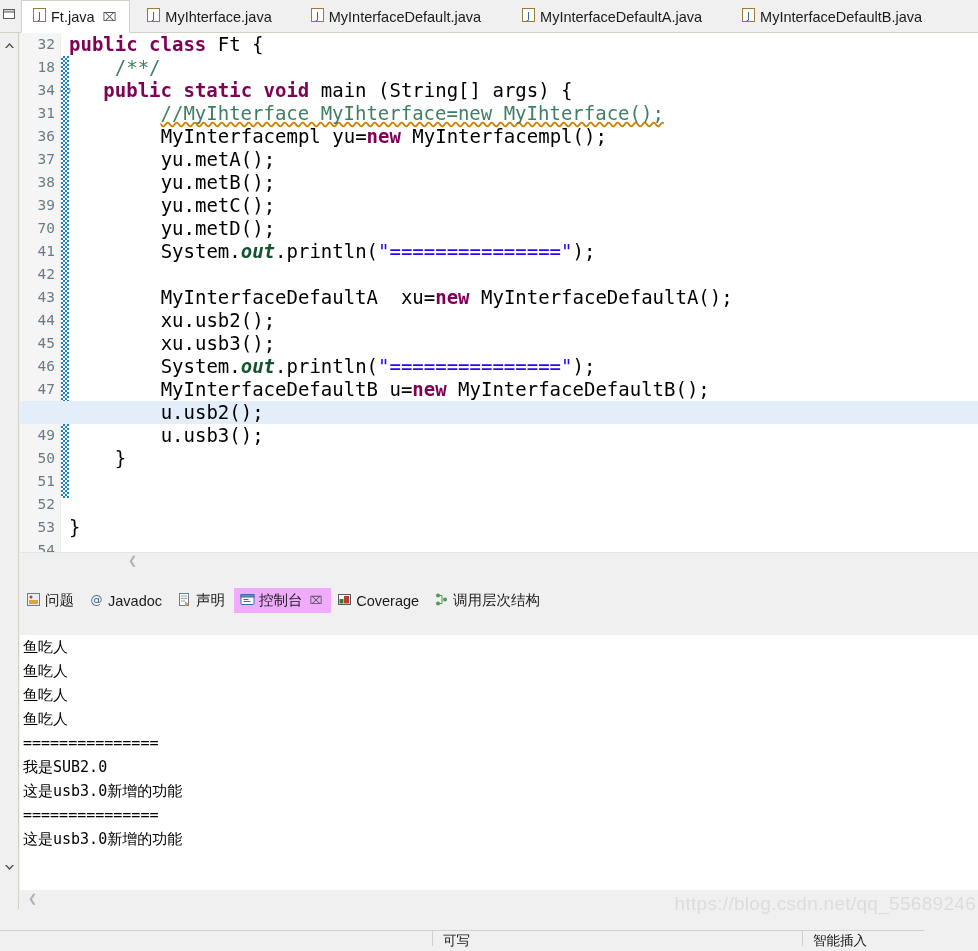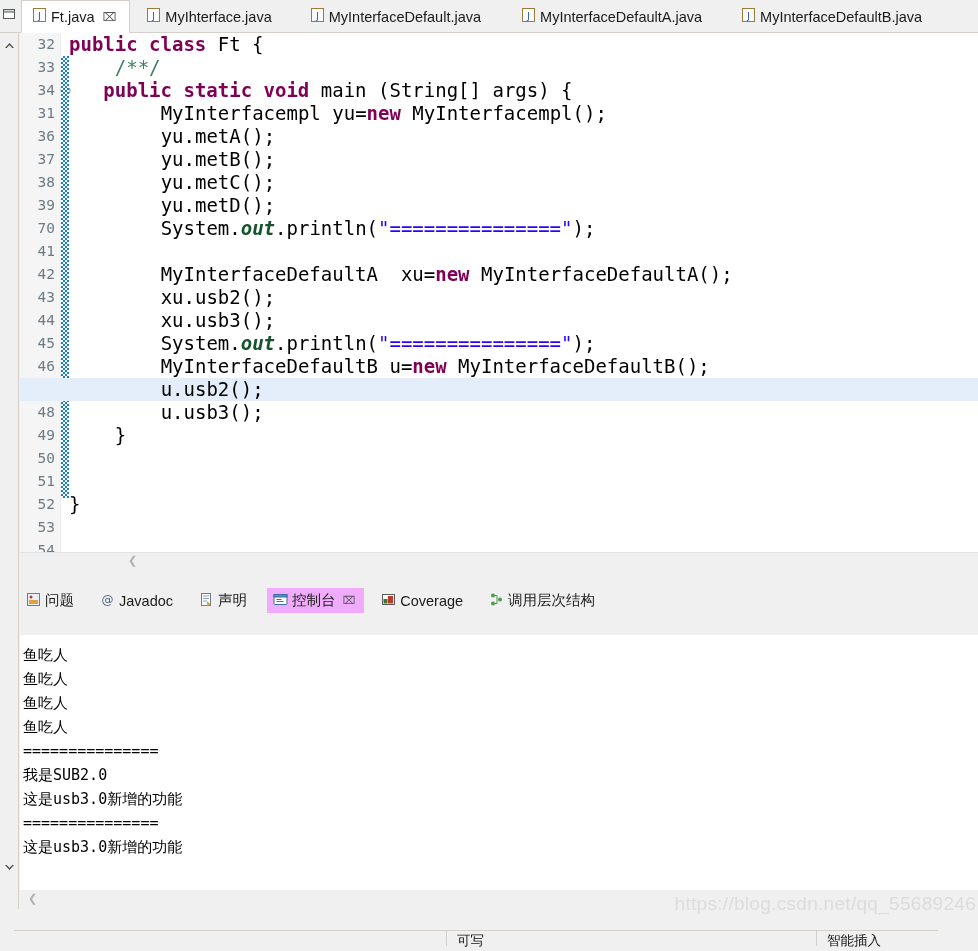--- a/index.html
+++ b/index.html
@@ -131,21 +131,21 @@
     font-family: "DejaVu Sans", sans-serif; line-height: 11px;
   }
 
   
   .bottomview {
     position: absolute; left: 20px; top: 588px; width: 958px; height: 302px;
     background: #f0f0f0;
   }
   .view-tabs {
     position: absolute; left: 0; top: 0; width: 958px; height: 25px;
-    display: flex; align-items: center; gap: 11px;
+    display: flex; align-items: center; gap: 0px;
     background: #f0f0f0;
   }
   .vtab {
     display: flex; align-items: center; gap: 4px;
     padding: 0 9px 0 6px; height: 25px;
     font-size: 14.5px; color: #1a1a1a; white-space: nowrap;
   }
   .vtab.active { background: #f0abfc; }
   .vtab .vclose { font-size: 11px; color: #555; margin-left: 3px;
                   font-family: "DejaVu Sans", sans-serif; }
@@ -158,21 +158,21 @@
     border-bottom: 1px solid #d9d9d9;
     font-size: 13.5px; color: #000;
     line-height: 21px;
     white-space: nowrap;
     overflow: hidden;
     padding-left: 4px;
   }
   .console-body {
     position: absolute; left: 0; top: 47px; width: 958px; height: 255px;
     background: #ffffff;
-    padding: 8px 0 0 3px;
+    padding: 0 0 0 3px;
     overflow: hidden;
   }
   .cline {
     height: 24px; line-height: 24px;
     font-family: "DejaVu Sans Mono", monospace;
     font-size: 15px; color: #000;
     white-space: pre;
   }
   .con-hscroll {
     position: absolute; left: 20px; top: 890px; width: 958px; height: 17px;
@@ -188,21 +188,21 @@
     position: absolute; right: 2px; top: 893px;
     font-size: 19px; color: #dcdcdc;
     font-family: "Liberation Sans", sans-serif;
     letter-spacing: .3px;
     white-space: nowrap;
     pointer-events: none;
   }
 
   
   .statusbar {
-    position: absolute; left: 14px; bottom: 0; width: 924px; height: 21px;
+    position: absolute; left: 0; bottom: 0; width: 924px; height: 21px;
     background: #f0f0f0; border-top: 1px solid #d4d0c8;
     display: flex; align-items: flex-start;
   }
   .sb-cell {
     height: 21px; line-height: 20px; font-size: 13.5px; color: #111;
     padding: 0 10px; white-space: nowrap;
   }
   .sb-sep { width: 1px; height: 15px; background: #cfcfcf; }
   .sb-spacer { flex: 0 0 auto; }
 </style>
@@ -268,21 +268,21 @@
       <svg width="13" height="12" viewBox="0 0 13 12">
         <path d="M2 4 L6.5 9 L11 4 L9.3 4 L6.5 7 L3.7 4 Z" fill="#4a4a4a"></path>
       </svg>
     </div>
   </div>
 
   <div class="editor">
     <div class="gutter-num">
       <div id="gutter-lines">
           <div class="num">32</div>
-          <div class="num">33</div>
+          <div class="num">18</div>
           <div class="num">34<span><svg class="fold" viewBox="0 0 11 11">
                 <circle cx="5.5" cy="5.5" r="4.5" fill="#ffffff" stroke="#6e8fa8"></circle>
                 <path d="M3 5.5h5" stroke="#3a6ea5" stroke-width="1.2"></path>
               </svg></span></div>
           <div class="num">31</div>
           <div class="num">36</div>
           <div class="num">37</div>
           <div class="num">38</div>
           <div class="num">39</div>
           <div class="num">70</div>
@@ -303,20 +303,21 @@
         </div>
     </div>
     <div class="changebar">
       <div class="changebar-fill"></div>
     </div>
     <div class="code-area">
       <div class="lines" id="code-lines">
           <div class="ln"><span style="position: relative;"><span class="kw">public</span><span class="pln"> </span><span class="kw">class</span><span class="pln"> </span><span class="pln">Ft</span><span class="pln"> </span><span class="pln">{</span></span></div>
           <div class="ln"><span style="position: relative;"><span class="pln">    </span><span class="cmt">/**/</span></span></div>
           <div class="ln"><span style="position: relative;"><span class="pln"> </span><span class="pln"> </span><span class="pln"> </span><span class="kw">public</span><span class="pln"> </span><span class="kw">static</span><span class="pln"> </span><span class="kw">void</span><span class="pln"> </span><span class="pln">main</span><span class="pln"> </span><span class="pln">(</span><span class="pln">String</span><span class="pln">[</span><span class="pln">]</span><span class="pln"> </span><span class="pln">args</span><span class="pln">)</span><span class="pln"> </span><span class="pln">{</span></span></div>
+          <div class="ln"><span style="position: relative;"><span class="pln">        </span><span class="cmt sq">//MyIhterface MyIhterface=new MyIhterface();</span></span></div>
           <div class="ln"><span style="position: relative;"><span class="pln"> </span><span class="pln"> </span><span class="pln"> </span><span class="pln"> </span><span class="pln"> </span><span class="pln"> </span><span class="pln"> </span><span class="pln"> </span><span class="pln">MyInterfacempl</span><span class="pln"> </span><span class="pln">yu</span><span class="pln">=</span><span class="kw">new</span><span class="pln"> </span><span class="pln">MyInterfacempl</span><span class="pln">(</span><span class="pln">)</span><span class="pln">;</span></span></div>
           <div class="ln"><span style="position: relative;"><span class="pln"> </span><span class="pln"> </span><span class="pln"> </span><span class="pln"> </span><span class="pln"> </span><span class="pln"> </span><span class="pln"> </span><span class="pln"> </span><span class="pln">yu</span><span class="pln">.</span><span class="pln">metA</span><span class="pln">(</span><span class="pln">)</span><span class="pln">;</span></span></div>
           <div class="ln"><span style="position: relative;"><span class="pln"> </span><span class="pln"> </span><span class="pln"> </span><span class="pln"> </span><span class="pln"> </span><span class="pln"> </span><span class="pln"> </span><span class="pln"> </span><span class="pln">yu</span><span class="pln">.</span><span class="pln">metB</span><span class="pln">(</span><span class="pln">)</span><span class="pln">;</span></span></div>
           <div class="ln"><span style="position: relative;"><span class="pln"> </span><span class="pln"> </span><span class="pln"> </span><span class="pln"> </span><span class="pln"> </span><span class="pln"> </span><span class="pln"> </span><span class="pln"> </span><span class="pln">yu</span><span class="pln">.</span><span class="pln">metC</span><span class="pln">(</span><span class="pln">)</span><span class="pln">;</span></span></div>
           <div class="ln"><span style="position: relative;"><span class="pln"> </span><span class="pln"> </span><span class="pln"> </span><span class="pln"> </span><span class="pln"> </span><span class="pln"> </span><span class="pln"> </span><span class="pln"> </span><span class="pln">yu</span><span class="pln">.</span><span class="pln">metD</span><span class="pln">(</span><span class="pln">)</span><span class="pln">;</span></span></div>
           <div class="ln"><span style="position: relative;"><span class="pln"> </span><span class="pln"> </span><span class="pln"> </span><span class="pln"> </span><span class="pln"> </span><span class="pln"> </span><span class="pln"> </span><span class="pln"> </span><span class="pln">System</span><span class="pln">.</span><span class="fld">out</span><span class="pln">.</span><span class="pln">println</span><span class="pln">(</span><span class="str">"==============="</span><span class="pln">)</span><span class="pln">;</span></span></div>
           <div class="ln"><span style="position: relative;"></span></div>
           <div class="ln"><span style="position: relative;"><span class="pln"> </span><span class="pln"> </span><span class="pln"> </span><span class="pln"> </span><span class="pln"> </span><span class="pln"> </span><span class="pln"> </span><span class="pln"> </span><span class="pln">MyInterfaceDefaultA</span><span class="pln"> </span><span class="pln"> </span><span class="pln">xu</span><span class="pln">=</span><span class="kw">new</span><span class="pln"> </span><span class="pln">MyInterfaceDefaultA</span><span class="pln">(</span><span class="pln">)</span><span class="pln">;</span></span></div>
           <div class="ln"><span style="position: relative;"><span class="pln"> </span><span class="pln"> </span><span class="pln"> </span><span class="pln"> </span><span class="pln"> </span><span class="pln"> </span><span class="pln"> </span><span class="pln"> </span><span class="pln">xu</span><span class="pln">.</span><span class="pln">usb2</span><span class="pln">(</span><span class="pln">)</span><span class="pln">;</span></span></div>
           <div class="ln"><span style="position: relative;"><span class="pln"> </span><span class="pln"> </span><span class="pln"> </span><span class="pln"> </span><span class="pln"> </span><span class="pln"> </span><span class="pln"> </span><span class="pln"> </span><span class="pln">xu</span><span class="pln">.</span><span class="pln">usb3</span><span class="pln">(</span><span class="pln">)</span><span class="pln">;</span></span></div>

